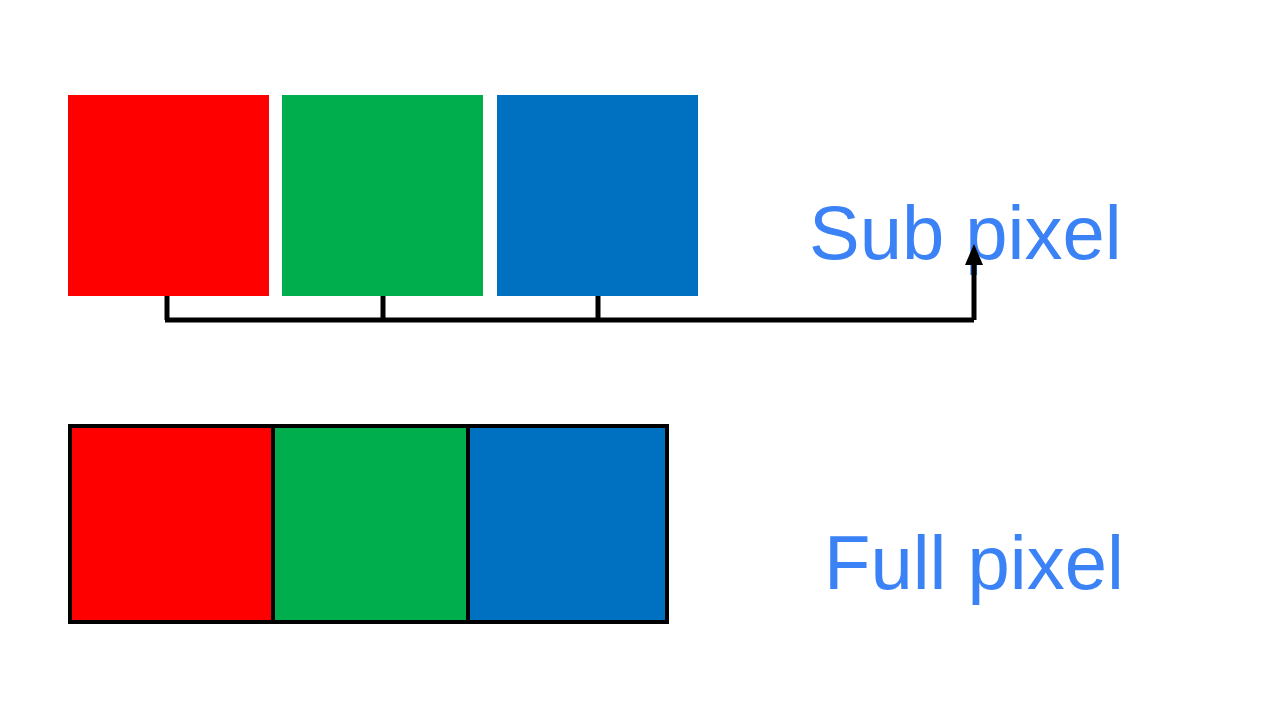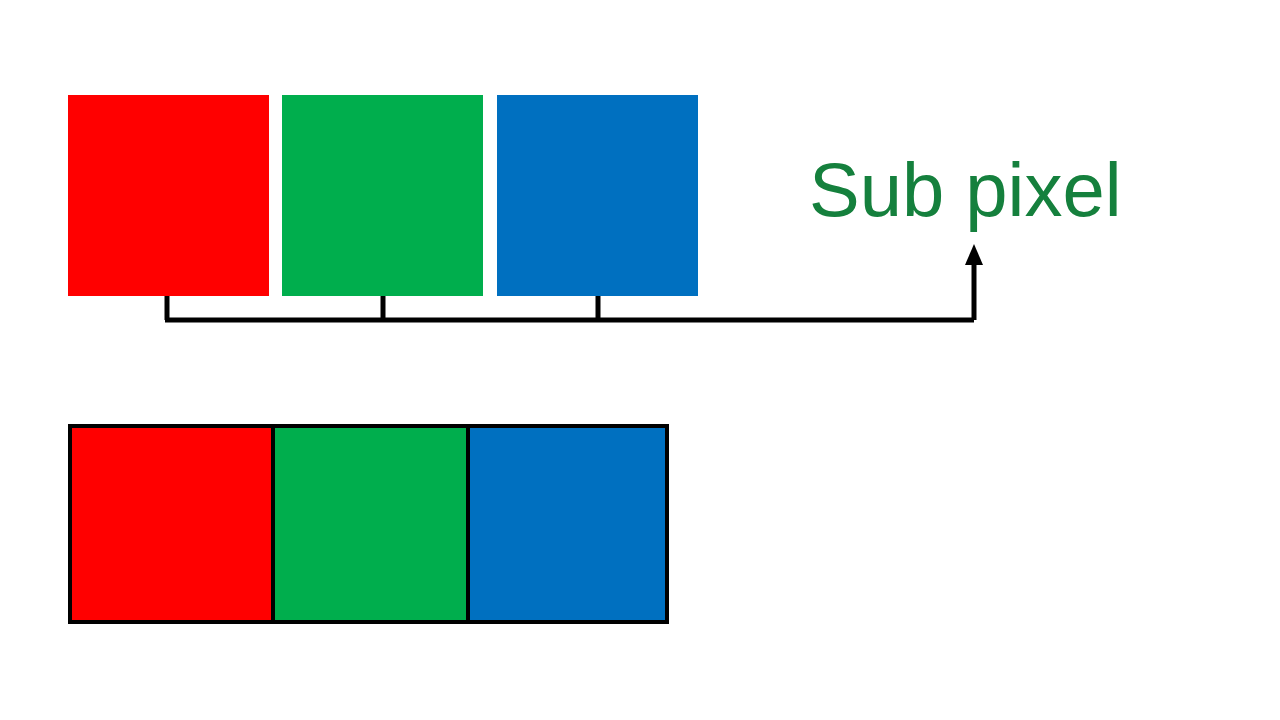--- a/index.html
+++ b/index.html
@@ -59,22 +59,23 @@
   .full-blue  { flex: 1 1 auto; }
 
   
   .label {
     position: absolute;
     font-family: "Liberation Sans", sans-serif;
     font-size: 76px;
     font-weight: 400;
     line-height: 1;
     white-space: nowrap;
-    color: #15803d;
+    color: #3b82f6;
     letter-spacing: 0px;
+    margin-top: 43px;
   }
   .label-sub  { left: 809px; top: 152px; }
   .label-full { left: 824px; top: 482px; }
 
   
   #connector {
     position: absolute;
     left: 0;
     top: 0;
     width: 1280px;
@@ -107,14 +108,15 @@
 
     <polygon points="974,244 983,265 965,265" fill="#000000"></polygon>
   </svg>
 
   <div class="full-group">
     <div class="full-swatch full-red" style="background-color: rgb(255, 0, 0);"></div>
     <div class="full-swatch full-green" style="background-color: rgb(0, 174, 77);"></div>
     <div class="full-swatch full-blue" style="background-color: rgb(0, 112, 192);"></div>
   </div>
 
+  <div class="label label-full">Full pixel</div>
 
 </div>
 
 </body></html>

